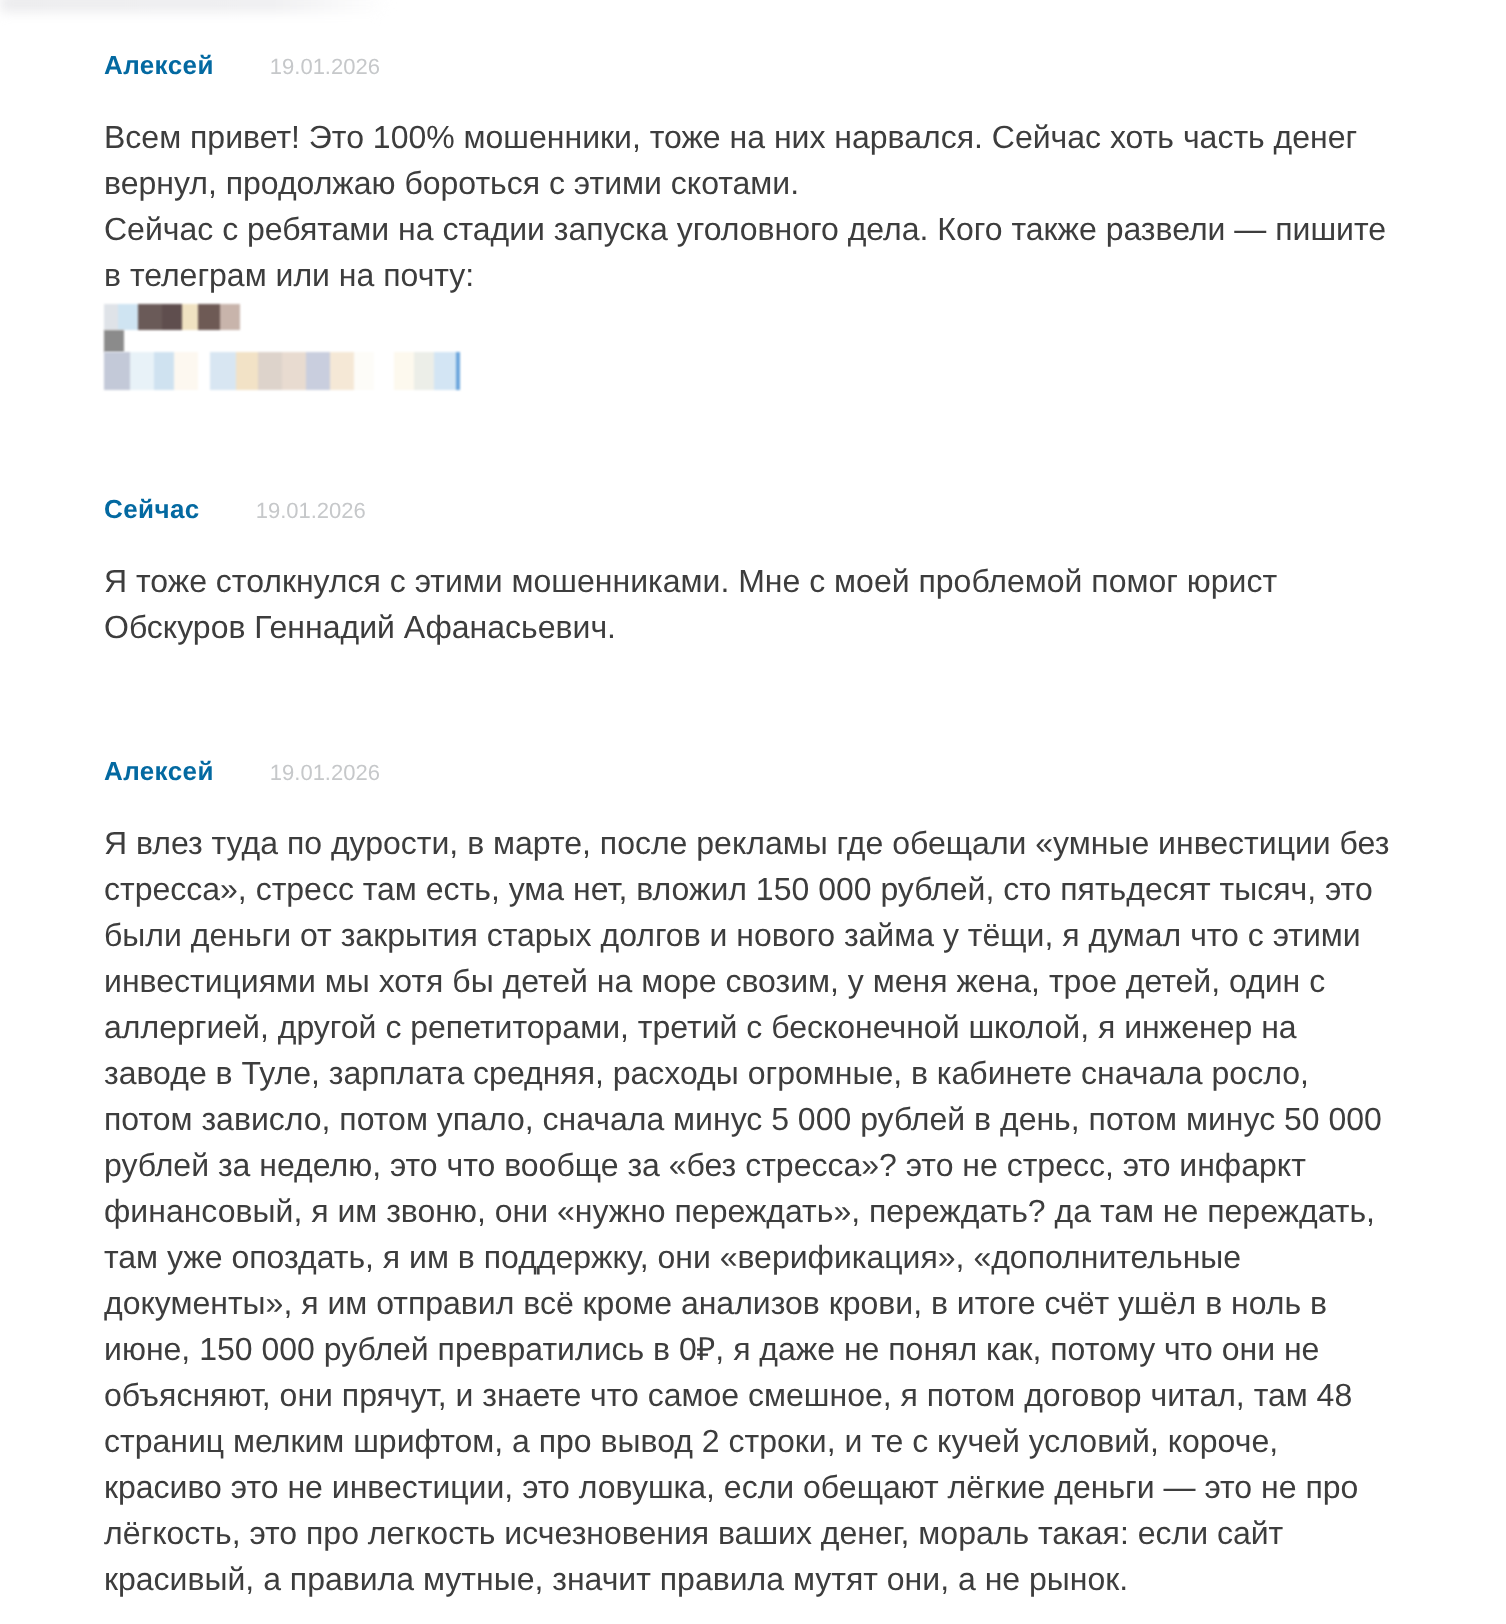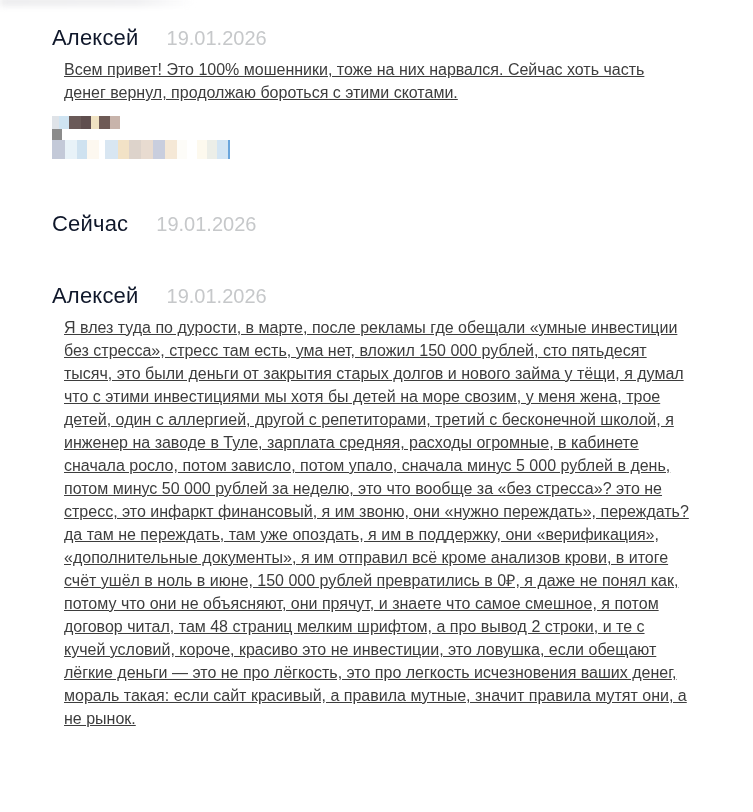--- a/index.html
+++ b/index.html
@@ -34,35 +34,35 @@
     margin-bottom: 52px;
   }
   .comment-header {
     display: flex;
     align-items: baseline;
     gap: 28px;
     margin-bottom: 13px;
     height: 20px;
   }
   .author {
-    font-size: 22px;
-    font-weight: normal;
-    color: #0f172a;
+    font-size: 13px;
+    font-weight: bold;
+    color: #0369a1;
     letter-spacing: 0.2px;
   }
   .date {
-    font-size: 20px;
+    font-size: 11px;
     color: #c6c8ca;
   }
   .comment-body {
     font-size: 16px;
     line-height: 23px;
     color: #3d3d3d;
   }
-  .comment-body .par { margin: 12px; text-decoration: underline; }
+  .comment-body .par { margin: 0; }
   .censored {
     margin-top: 2px;
   }
   .censor-row {
     display: flex;
     filter: blur(0.5px);
   }
   .censor-row.r1 { height: 13px; }
   .censor-row.r2 { height: 11px; }
   .censor-row.r3 { height: 19px; }
@@ -77,20 +77,21 @@
 
   <div class="comments">
 
     <div class="comment">
       <div class="comment-header">
         <span class="author">Алексей</span>
         <span class="date">19.01.2026</span>
       </div>
       <div class="comment-body">
           <div class="par">Всем привет! Это 100% мошенники, тоже на них нарвался. Сейчас хоть часть денег вернул, продолжаю бороться с этими скотами.</div>
+          <div class="par">Сейчас с ребятами на стадии запуска уголовного дела. Кого также развели — пишите в телеграм или на почту:</div>
         </div>
       <div class="censored">
         <div class="censor-row r1">
             <div style="width: 7px; background: rgb(223, 227, 232);"></div>
             <div style="width: 10px; background: rgb(207, 228, 242);"></div>
             <div style="width: 12px; background: rgb(106, 90, 88);"></div>
             <div style="width: 10px; background: rgb(95, 78, 78);"></div>
             <div style="width: 8px; background: rgb(240, 226, 194);"></div>
             <div style="width: 11px; background: rgb(110, 90, 85);"></div>
             <div style="width: 10px; background: rgb(200, 180, 171);"></div>
@@ -118,20 +119,23 @@
             <div style="width: 2px; background: rgb(106, 165, 220);"></div>
           </div>
       </div>
     </div>
 
     <div class="comment">
       <div class="comment-header">
         <span class="author">Сейчас</span>
         <span class="date">19.01.2026</span>
       </div>
+      <div class="comment-body">
+          <div class="par">Я тоже столкнулся с этими мошенниками. Мне с моей проблемой помог юрист Обскуров Геннадий Афанасьевич.</div>
+        </div>
     </div>
 
     <div class="comment" style="margin-bottom:0;">
       <div class="comment-header">
         <span class="author">Алексей</span>
         <span class="date">19.01.2026</span>
       </div>
       <div class="comment-body">
           <div class="par">Я влез туда по дурости, в марте, после рекламы где обещали «умные инвестиции без стресса», стресс там есть, ума нет, вложил 150 000 рублей, сто пятьдесят тысяч, это были деньги от закрытия старых долгов и нового займа у тёщи, я думал что с этими инвестициями мы хотя бы детей на море свозим, у меня жена, трое детей, один с аллергией, другой с репетиторами, третий с бесконечной школой, я инженер на заводе в Туле, зарплата средняя, расходы огромные, в кабинете сначала росло, потом зависло, потом упало, сначала минус 5 000 рублей в день, потом минус 50 000 рублей за неделю, это что вообще за «без стресса»? это не стресс, это инфаркт финансовый, я им звоню, они «нужно переждать», переждать? да там не переждать, там уже опоздать, я им в поддержку, они «верификация», «дополнительные документы», я им отправил всё кроме анализов крови, в итоге счёт ушёл в ноль в июне, 150 000 рублей превратились в 0₽, я даже не понял как, потому что они не объясняют, они прячут, и знаете что самое смешное, я потом договор читал, там 48 страниц мелким шрифтом, а про вывод 2 строки, и те с кучей условий, короче, красиво это не инвестиции, это ловушка, если обещают лёгкие деньги — это не про лёгкость, это про легкость исчезновения ваших денег, мораль такая: если сайт красивый, а правила мутные, значит правила мутят они, а не рынок.</div>
         </div>

